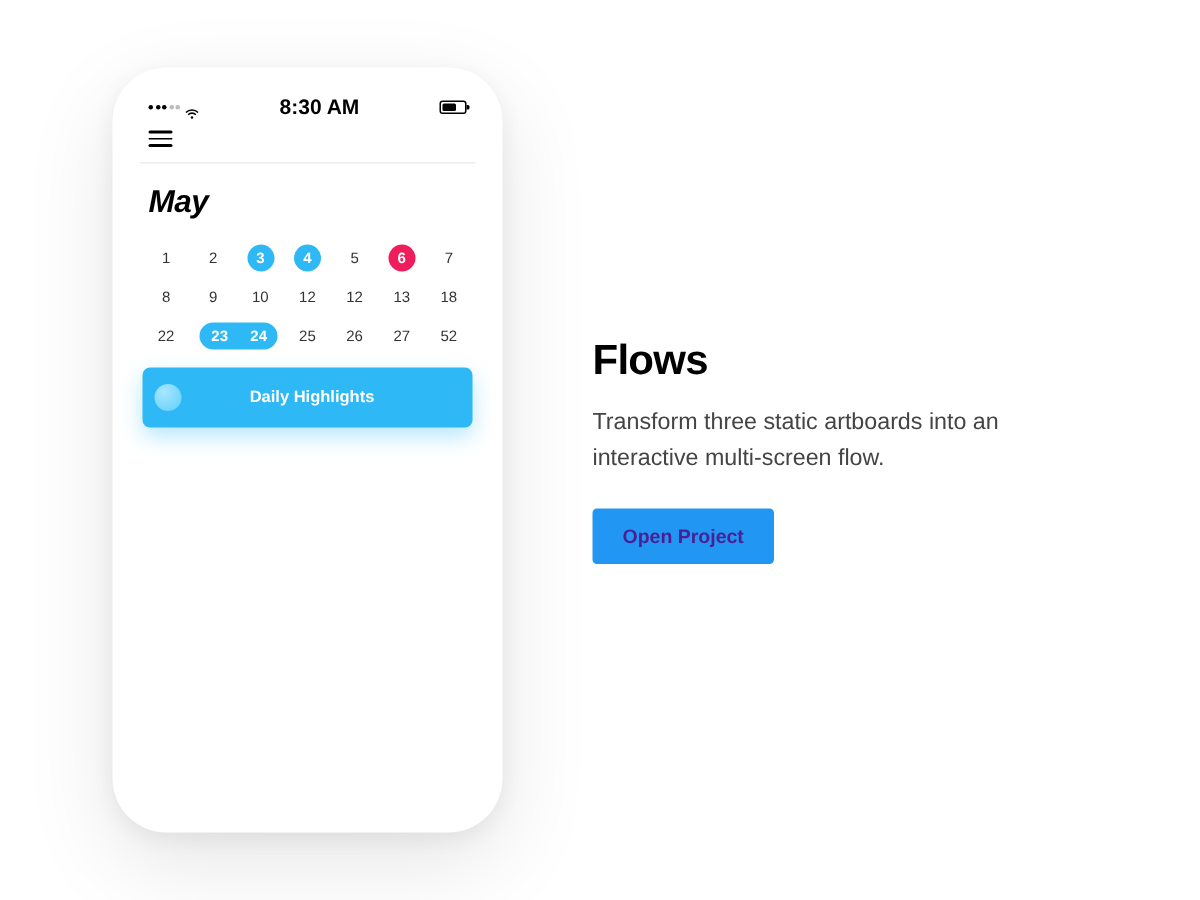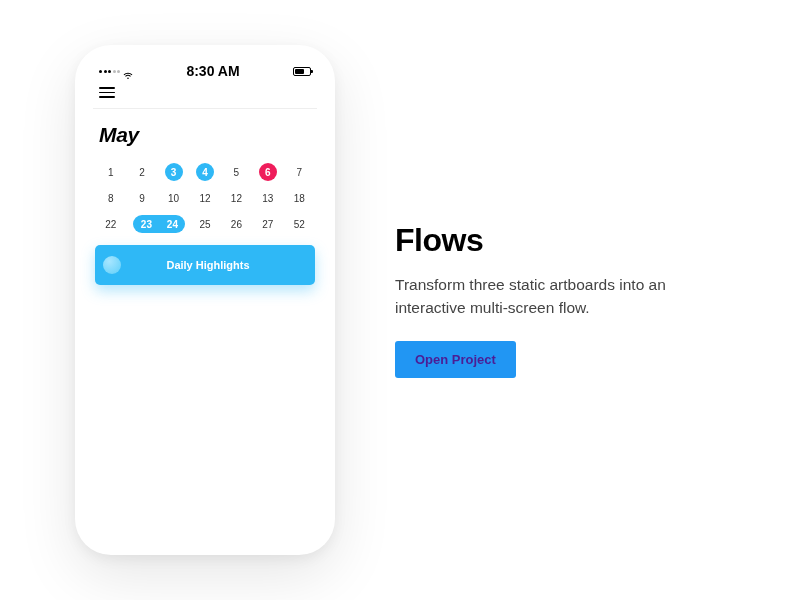--- a/index.html
+++ b/index.html
@@ -121,21 +121,21 @@
     background: radial-gradient(circle at 35% 30%, #a8e6ff, #5fcff9);
     margin-right: 10px;
   }
   .highlights-btn .txt {
     color: #fff; font-size: 11px; font-weight: 600;
     flex: 1; text-align: center; margin-left: -22px;
   }
 
   
   .copy { max-width: 330px; }
-  .copy h1 { font-size: 32px; font-weight: 800; letter-spacing: -0.5px; color: #000; }
+  .copy h1 { font-size: 28px; font-weight: 800; letter-spacing: -0.5px; color: #000; }
   .copy p  { font-size: 15.5px; line-height: 1.5; color: #444; margin-top: 14px; }
   .cta {
     display: inline-block;
     margin-top: 22px;
     background: #2196f3;
     color: #4c1d95;
     font-size: 13px;
     font-weight: 600;
     padding: 11px 20px;
     border-radius: 3px;

